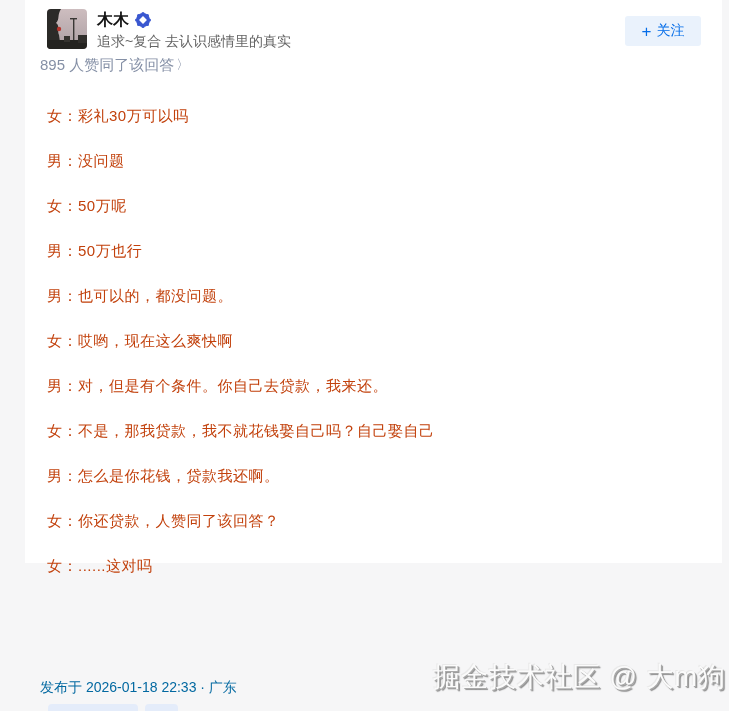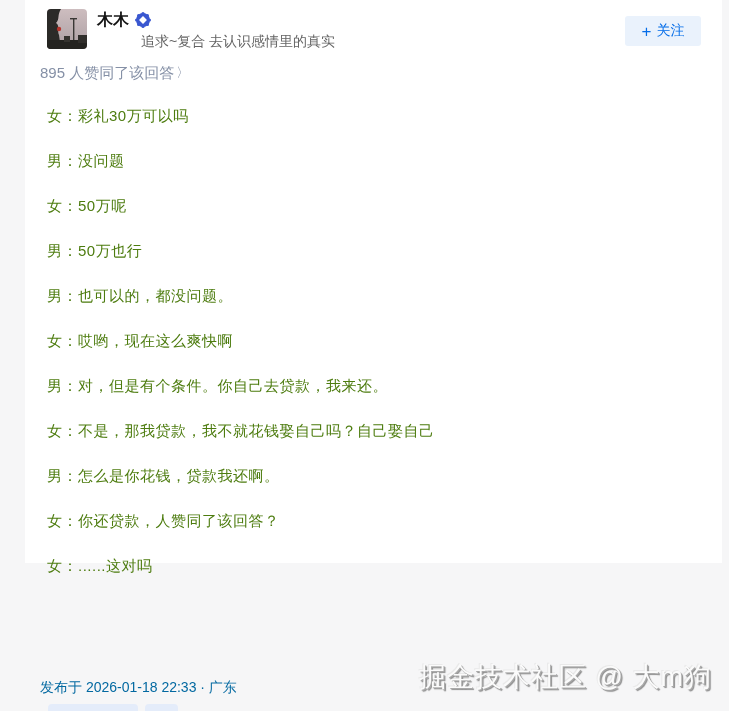--- a/index.html
+++ b/index.html
@@ -21,56 +21,56 @@
     border-radius:4px; overflow:hidden; display:block;
   }
   .name-row {
     position:absolute; left:72px; top:10px; height:20px;
     display:flex; align-items:center; gap:6px;
   }
   .author-name { font-size:16px; font-weight:700; color:#121212; line-height:20px; }
   .badge { width:16px; height:16px; display:inline-block; }
   .bio {
     position:absolute; left:72px; top:33px;
-    font-size:14px; color:#646464; line-height:17px; white-space:nowrap;margin-left:44px;
+    font-size:14px; color:#646464; line-height:17px; white-space:nowrap;
   }
   .follow-btn {
     position:absolute; right:21px; top:16px; width:76px; height:30px;
     background:#eaf2fc; color:#056de8; border:none; border-radius:3px;
     font-size:14px; font-family:inherit; cursor:pointer;
     display:flex; align-items:center; justify-content:center; gap:5px;
   }
   .follow-btn .plus { font-size:17px; line-height:1; font-weight:400; }
   
   .meta {
-    position:absolute; left:15px; top:64px;
+    position:absolute; left:15px; top:56px;
     font-size:15px; color:#8590a6; line-height:17px;
     display:flex; align-items:center; gap:2px; cursor:pointer;
   }
   .meta .chev { font-size:13px; color:#8590a6; }
   
   .dialogue { position:absolute; left:22px; top:107px; right:22px; }
   .dialogue p {
-    font-size:15px; line-height:17px; color:#4d7c0f;
+    font-size:15px; line-height:17px; color:#c2410c;
     margin-bottom:28px; letter-spacing:0.5px; white-space:nowrap;
   }
   
   .publish {
     position:absolute; left:15px; top:679px;
     font-size:14px; color:#0369a1; line-height:16px;
   }
   .stub-btn {
     position:absolute; top:704px; height:12px;
     background:#e4ecfa; border:none; border-radius:4px; cursor:pointer;
   }
   .stub-upvote { left:23px; width:90px; }
   .stub-downvote { left:120px; width:33px; }
   
   .watermark {
-    position:absolute; top:661px; right:17px;
+    position:absolute; top:661px; right:3px;
     font-size:27px; line-height:32px; letter-spacing:1px;
     color:#fbfbfb;
     text-shadow: 1px 1px 0 #a9a9a9, 2px 2px 1px #8d8d8d, -1px -1px 0 #e9e9e9;
     pointer-events:none; white-space:nowrap;
   }
 </style>
 </head>
 <body>
 
 <div class="card">

